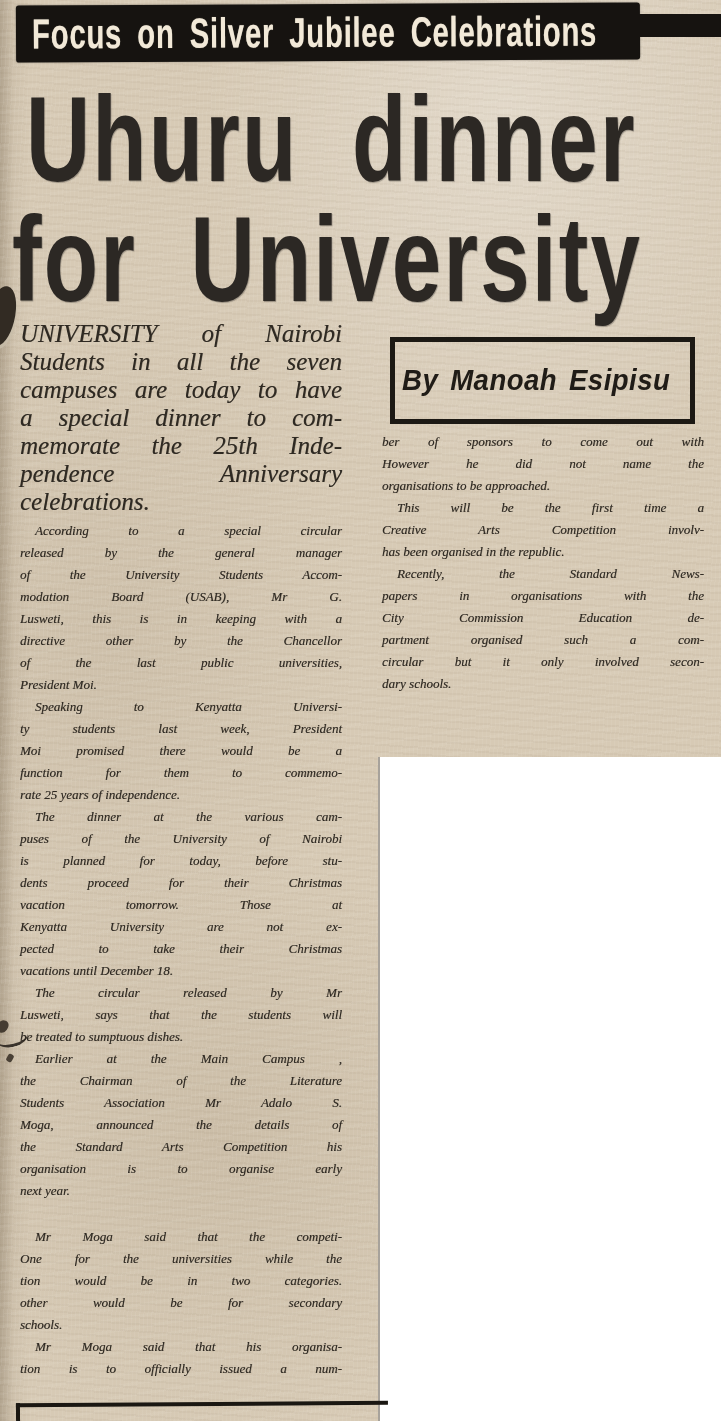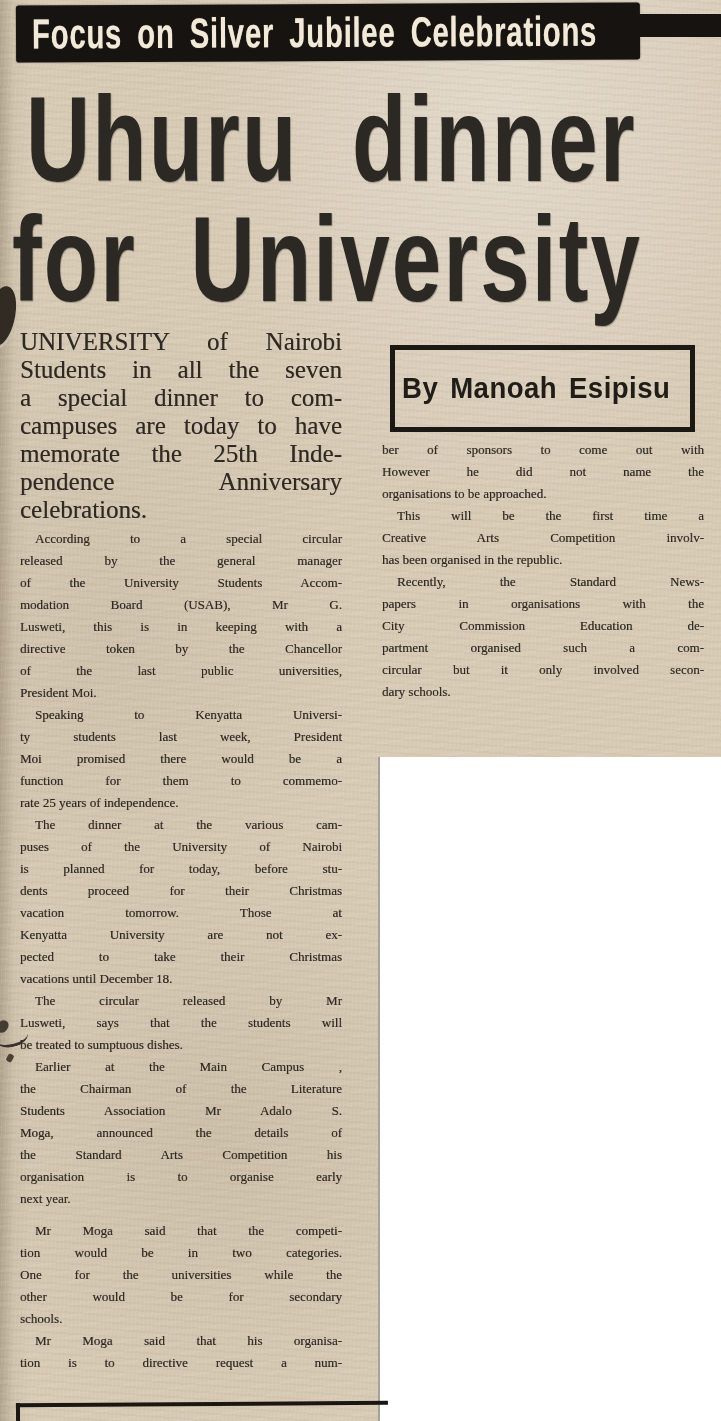--- a/index.html
+++ b/index.html
@@ -40,21 +40,21 @@
   
   .hl{position:absolute;font-family:"Liberation Sans", sans-serif;font-weight:bold;
     font-size:120px;color:#2c2824;white-space:nowrap;
     transform:scaleX(0.74);transform-origin:left top;
     letter-spacing:3px;word-spacing:36px;
     text-shadow:1px 1px 1px rgba(44,40,36,0.35);}
   .hl1{left:26px;top:70px;}
   .hl2{left:12px;top:190px;}
 
   
-  .col{position:absolute;top:328px;}
+  .col{position:absolute;top:320px;font-style:italic;}
   .col-left{left:20px;width:322px;}
   .col-right{left:382px;width:322px;}
 
   .byline-box{box-sizing:border-box;width:305px;height:87px;margin:17px 0 7px 8px;
     border:5px solid #1c1914;display:flex;align-items:center;justify-content:flex-start;}
   .byline-box .byline-text{font-family:"Liberation Sans", sans-serif;font-weight:bold;
     font-size:29px;color:#201c17;white-space:nowrap;transform:scaleX(0.95);
     letter-spacing:0.5px;word-spacing:4px;}
 
   .para{margin:0;}
@@ -106,33 +106,33 @@
 
   <div>
     <span class="hl hl1">Uhuru dinner</span>
     <span class="hl hl2">for University</span>
   </div>
 
   <div class="col col-left" id="left-col-text">
       <div class="para lead">
         <div class="line">UNIVERSITY of Nairobi</div>
         <div class="line">Students in all the seven</div>
+        <div class="line">campuses are today to have</div>
         <div class="line">a special dinner to com-</div>
-        <div class="line">campuses are today to have</div>
         <div class="line">memorate the 25th Inde-</div>
         <div class="line">pendence Anniversary</div>
         <div class="line last">celebrations.</div>
       </div>
       <div class="para">
         <div class="line ind">According to a special circular</div>
         <div class="line">released by the general manager</div>
         <div class="line">of the University Students Accom-</div>
         <div class="line">modation Board (USAB), Mr G.</div>
         <div class="line">Lusweti, this is in keeping with a</div>
-        <div class="line">directive token by the Chancellor</div>
+        <div class="line">directive other by the Chancellor</div>
         <div class="line">of the last public universities,</div>
         <div class="line last">President Moi.</div>
       </div>
       <div class="para">
         <div class="line ind">Speaking to Kenyatta Universi-</div>
         <div class="line">ty students last week, President</div>
         <div class="line">Moi promised there would be a</div>
         <div class="line">function for them to commemo-</div>
         <div class="line last">rate 25 years of independence.</div>
       </div>
@@ -153,30 +153,30 @@
       </div>
       <div class="para">
         <div class="line ind">Earlier at the Main Campus ,</div>
         <div class="line">the Chairman of the Literature</div>
         <div class="line">Students Association Mr Adalo S.</div>
         <div class="line">Moga, announced the details of</div>
         <div class="line">the Standard Arts Competition his</div>
         <div class="line">organisation is to organise early</div>
         <div class="line last">next year.</div>
       </div>
-      <div class="para" style="margin-top: 10px;">
+      <div class="para" style="margin-top: 24px;">
         <div class="line ind">Mr Moga said that the competi-</div>
+        <div class="line">One for the universities while the</div>
         <div class="line">tion would be in two categories.</div>
-        <div class="line">One for the universities while the</div>
         <div class="line">other would be for secondary</div>
         <div class="line last">schools.</div>
       </div>
       <div class="para">
         <div class="line ind">Mr Moga said that his organisa-</div>
-        <div class="line">tion is to directive request a num-</div>
+        <div class="line">tion is to officially issued a num-</div>
       </div>
     </div>
 
   <div class="col col-right">
     <div class="byline-box">
       <span class="byline-text">By Manoah Esipisu</span>
     </div>
     <div id="right-col-text">
         <div class="para">
           <div class="line">ber of sponsors to come out with</div>

